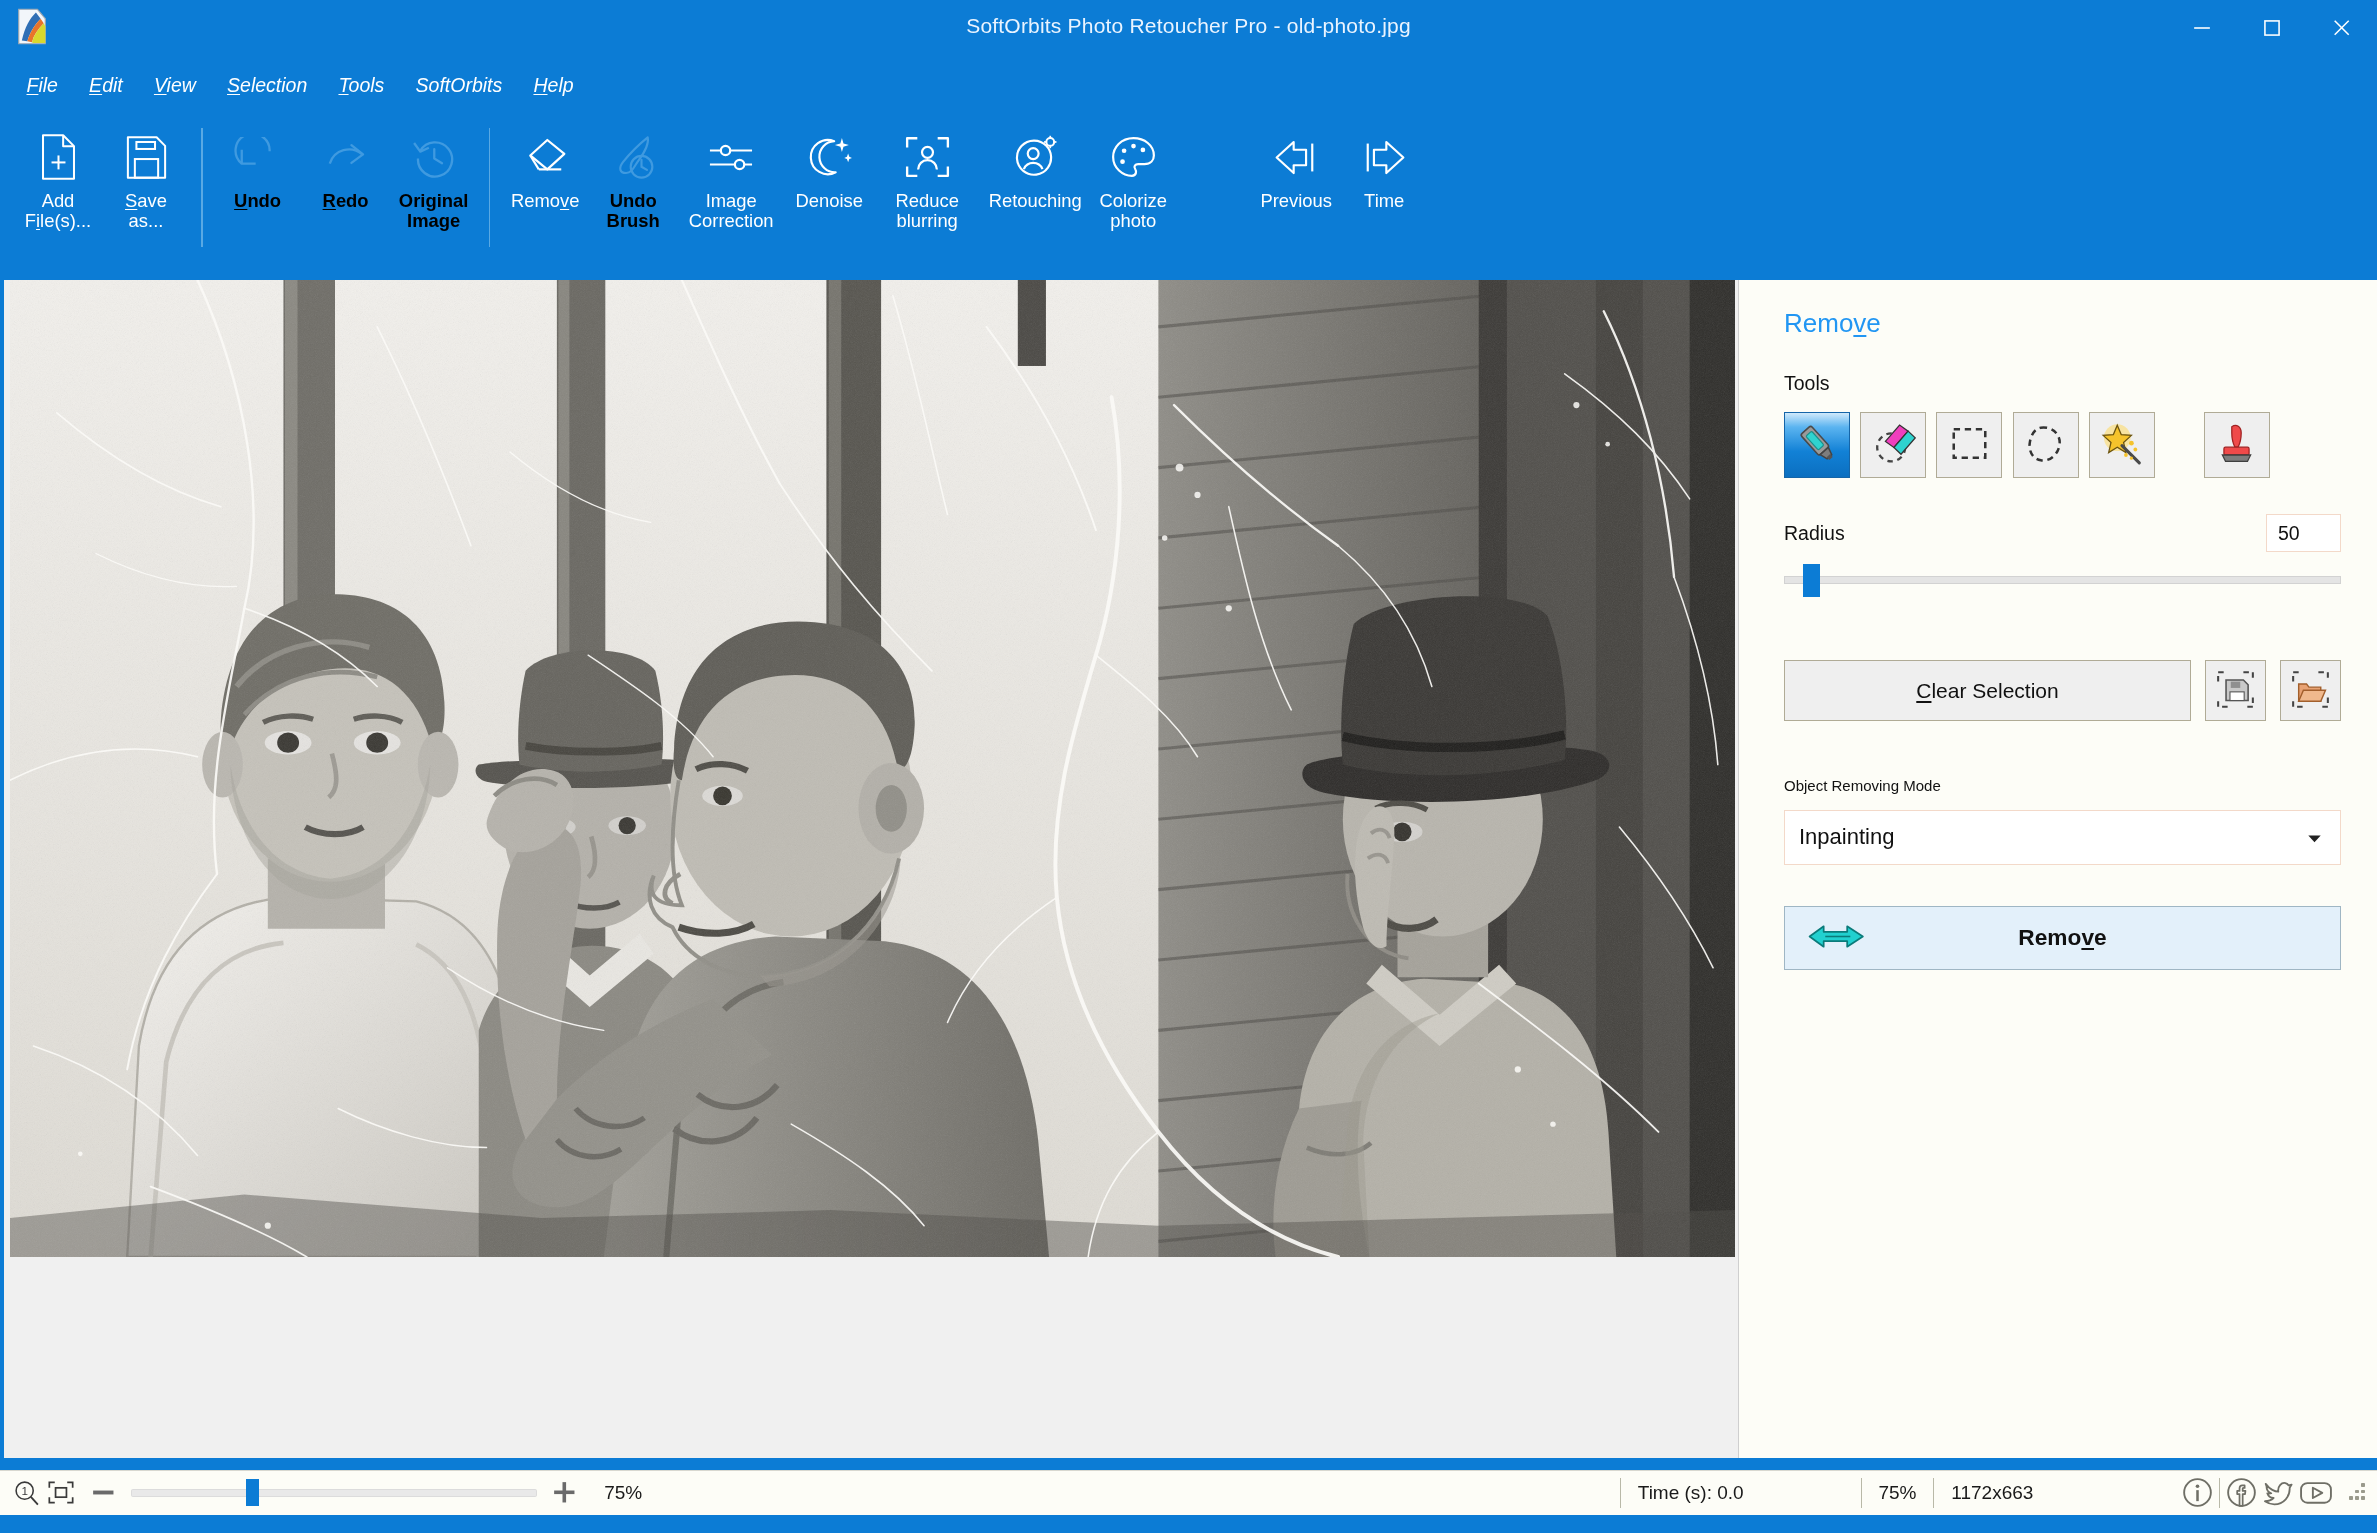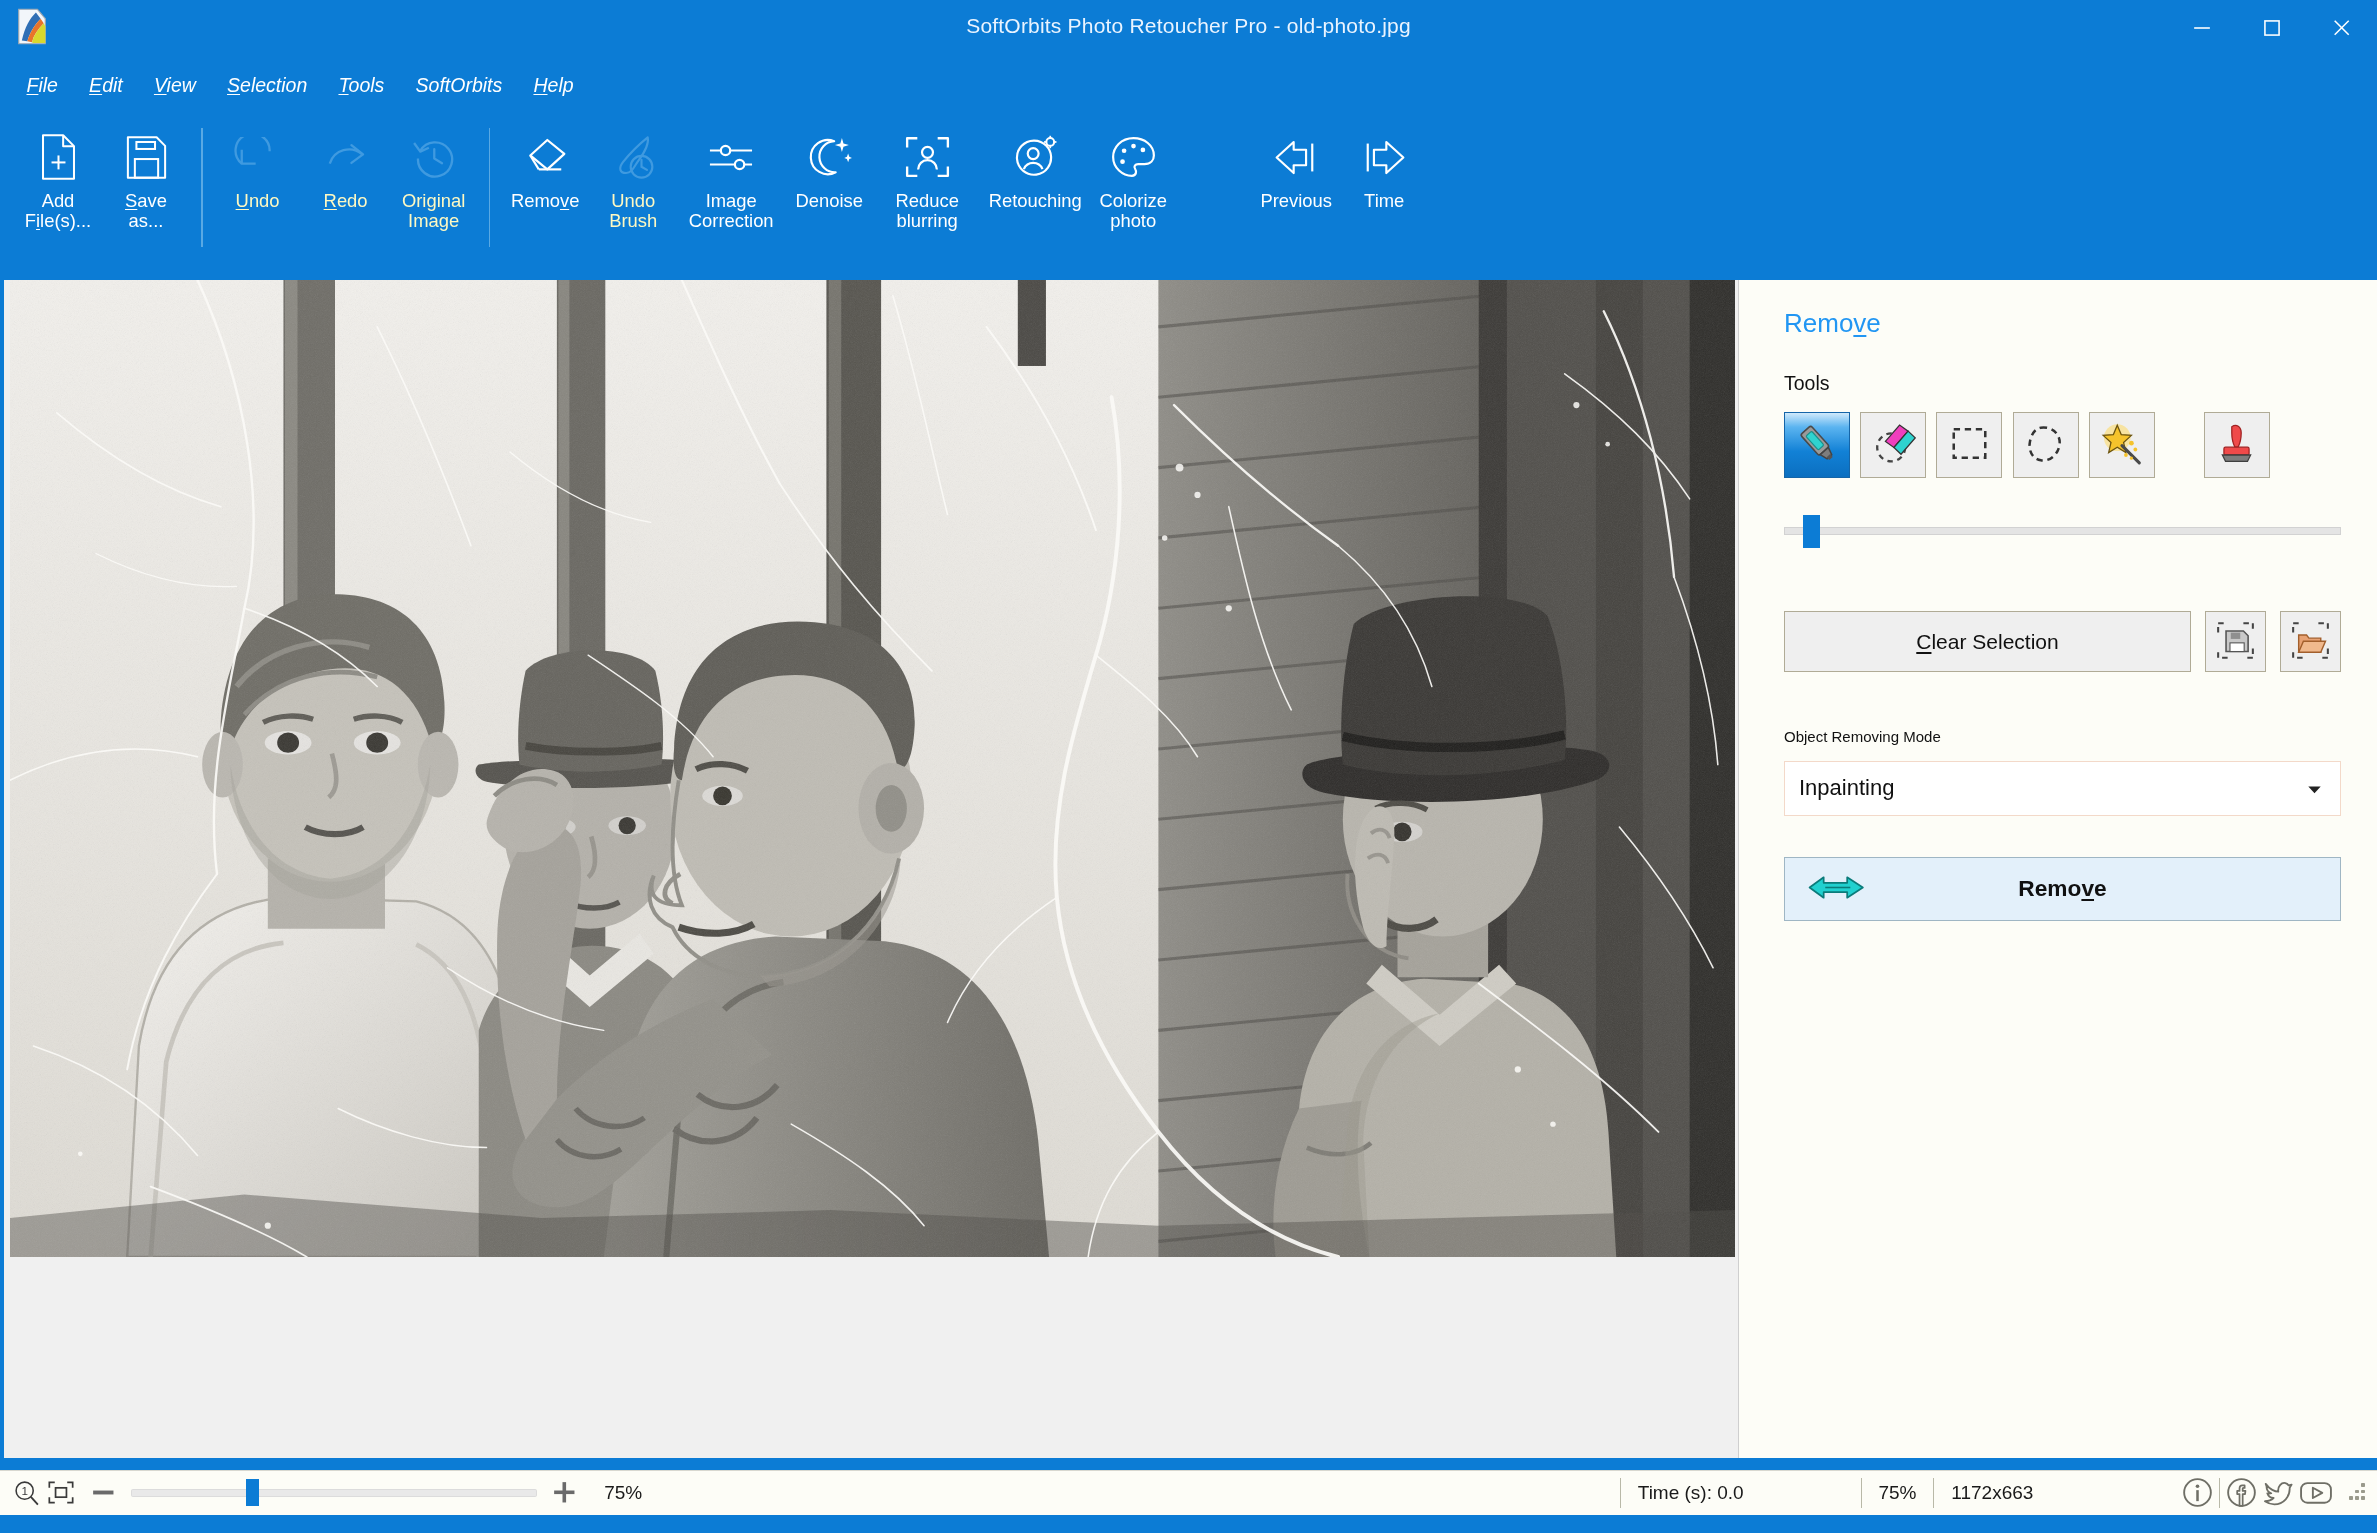--- a/index.html
+++ b/index.html
@@ -68,21 +68,21 @@
     color: #ffffff; text-align: center;
   }
   .rib-btn.wide { width: 108px; min-width: 108px; }
   .rib-btn .ic {
     height: 59px; display: flex; align-items: center; justify-content: center;
   }
   .rib-btn .lbl {
     font-size: 18.4px; line-height: 19.5px; margin-top: 4.7px;
     white-space: pre-line;
   }
-  .rib-btn.disabled { color: #fef9c3; }
+  .rib-btn.disabled { color: #000000; font-weight: bold; }
   .rib-btn.disabled svg { stroke: #3f9ae0 !important; }
   .rib-sep {
     width: 1.6px; height: 119px; background: #59a9e4;
     margin: 0 11px; align-self: flex-start;
     flex: 0 0 1.6px;
   }
   .rib-gap { width: 75px; flex: 0 0 75px; }
   .rib-btn u { text-decoration: underline; text-underline-offset: 2.3px; }
 
   
@@ -717,20 +717,24 @@
           <span>
             <svg width="41" height="44" viewBox="0 0 52 56">
               <path d="M20 6 C26 2 32 6 32 14 C32 22 30 28 28 32 L24 32 C22 28 20 22 20 14 Z" fill="#ef4a4a" stroke="#a02222" stroke-width="1.6"></path>
               <rect x="10" y="32" width="32" height="10" rx="2" fill="#ef4a4a" stroke="#a02222" stroke-width="1.6"></rect>
               <path d="M8 42 L44 42 L40 50 L12 50 Z" fill="#7d7d7d" stroke="#3f3f3f" stroke-width="1.6"></path>
             </svg>
           </span>
         </div>
       </div>
 
+      <div class="radius-row">
+        <div class="rp-label" style="margin:0">Radius</div>
+        <div class="num-box">50</div>
+      </div>
       <div class="slider">
         <div class="track"></div>
         <div class="thumb" id="radius-thumb" style="left: calc(5% - 8.6px);"></div>
       </div>
 
       <div class="action-row">
         <div class="btn-clear"><u>C</u>lear Selection</div>
         <div class="icon-btn">
           <span>
             <svg width="41" height="41" viewBox="0 0 52 52">

